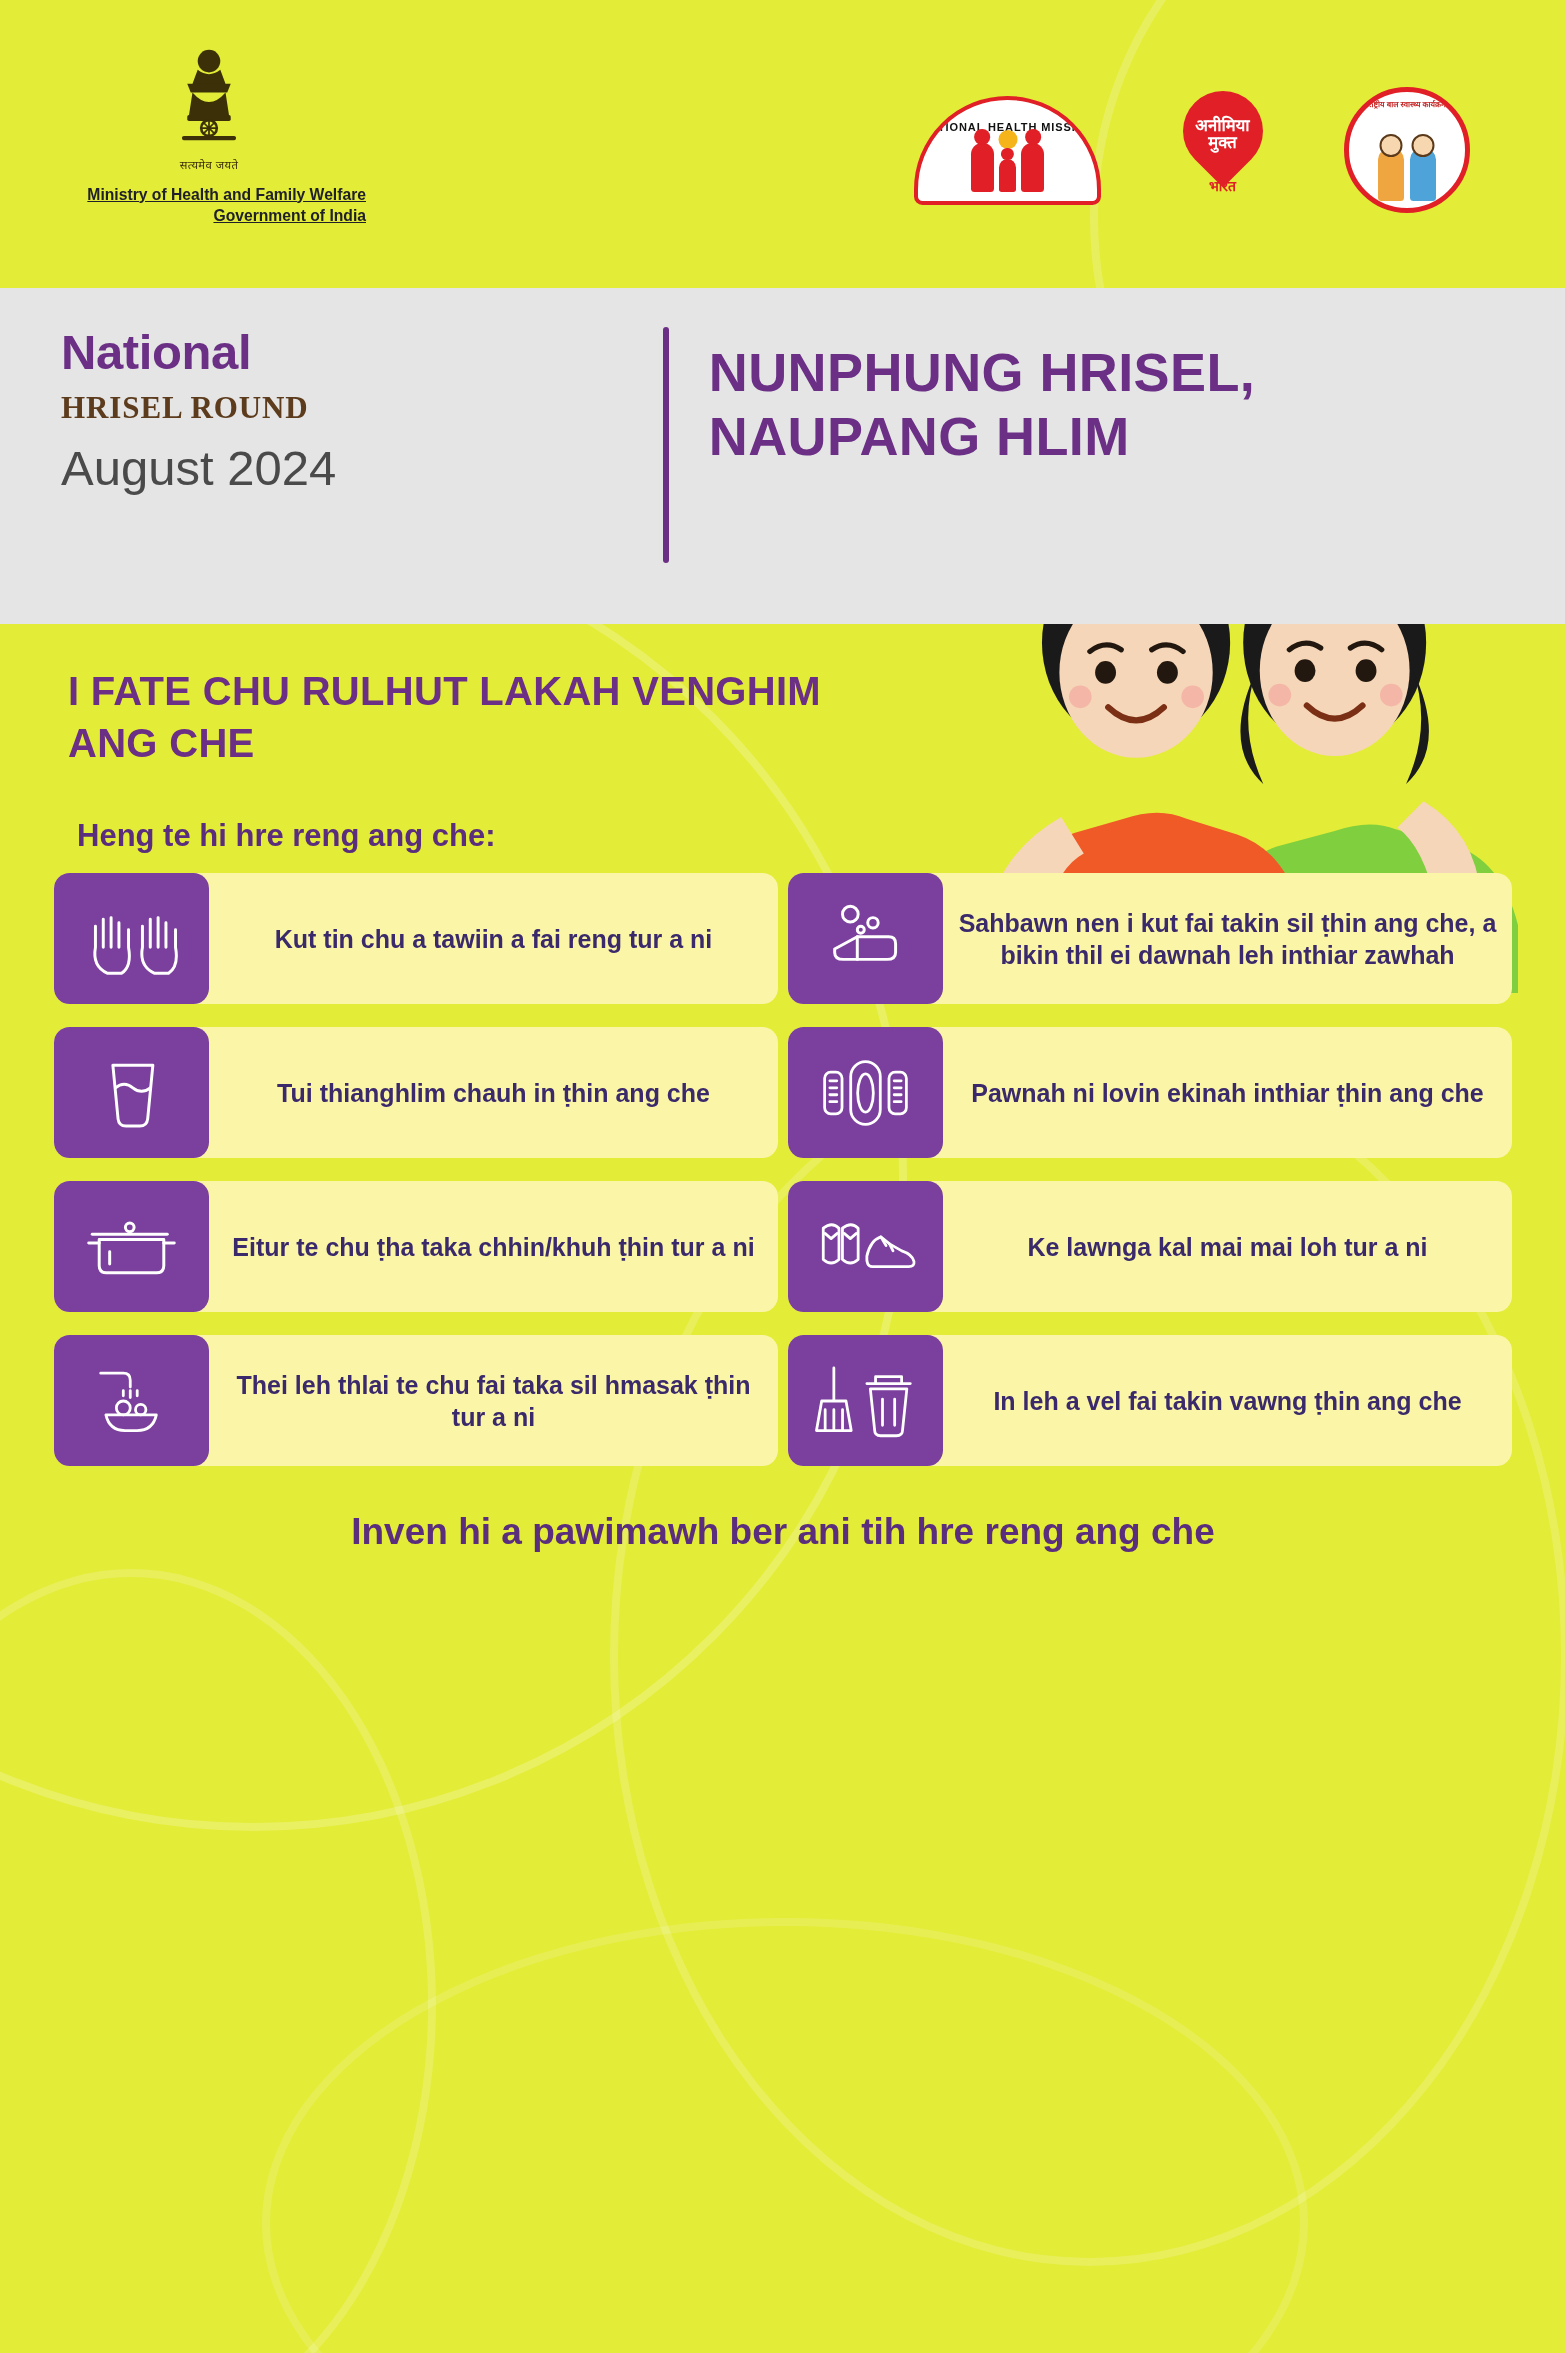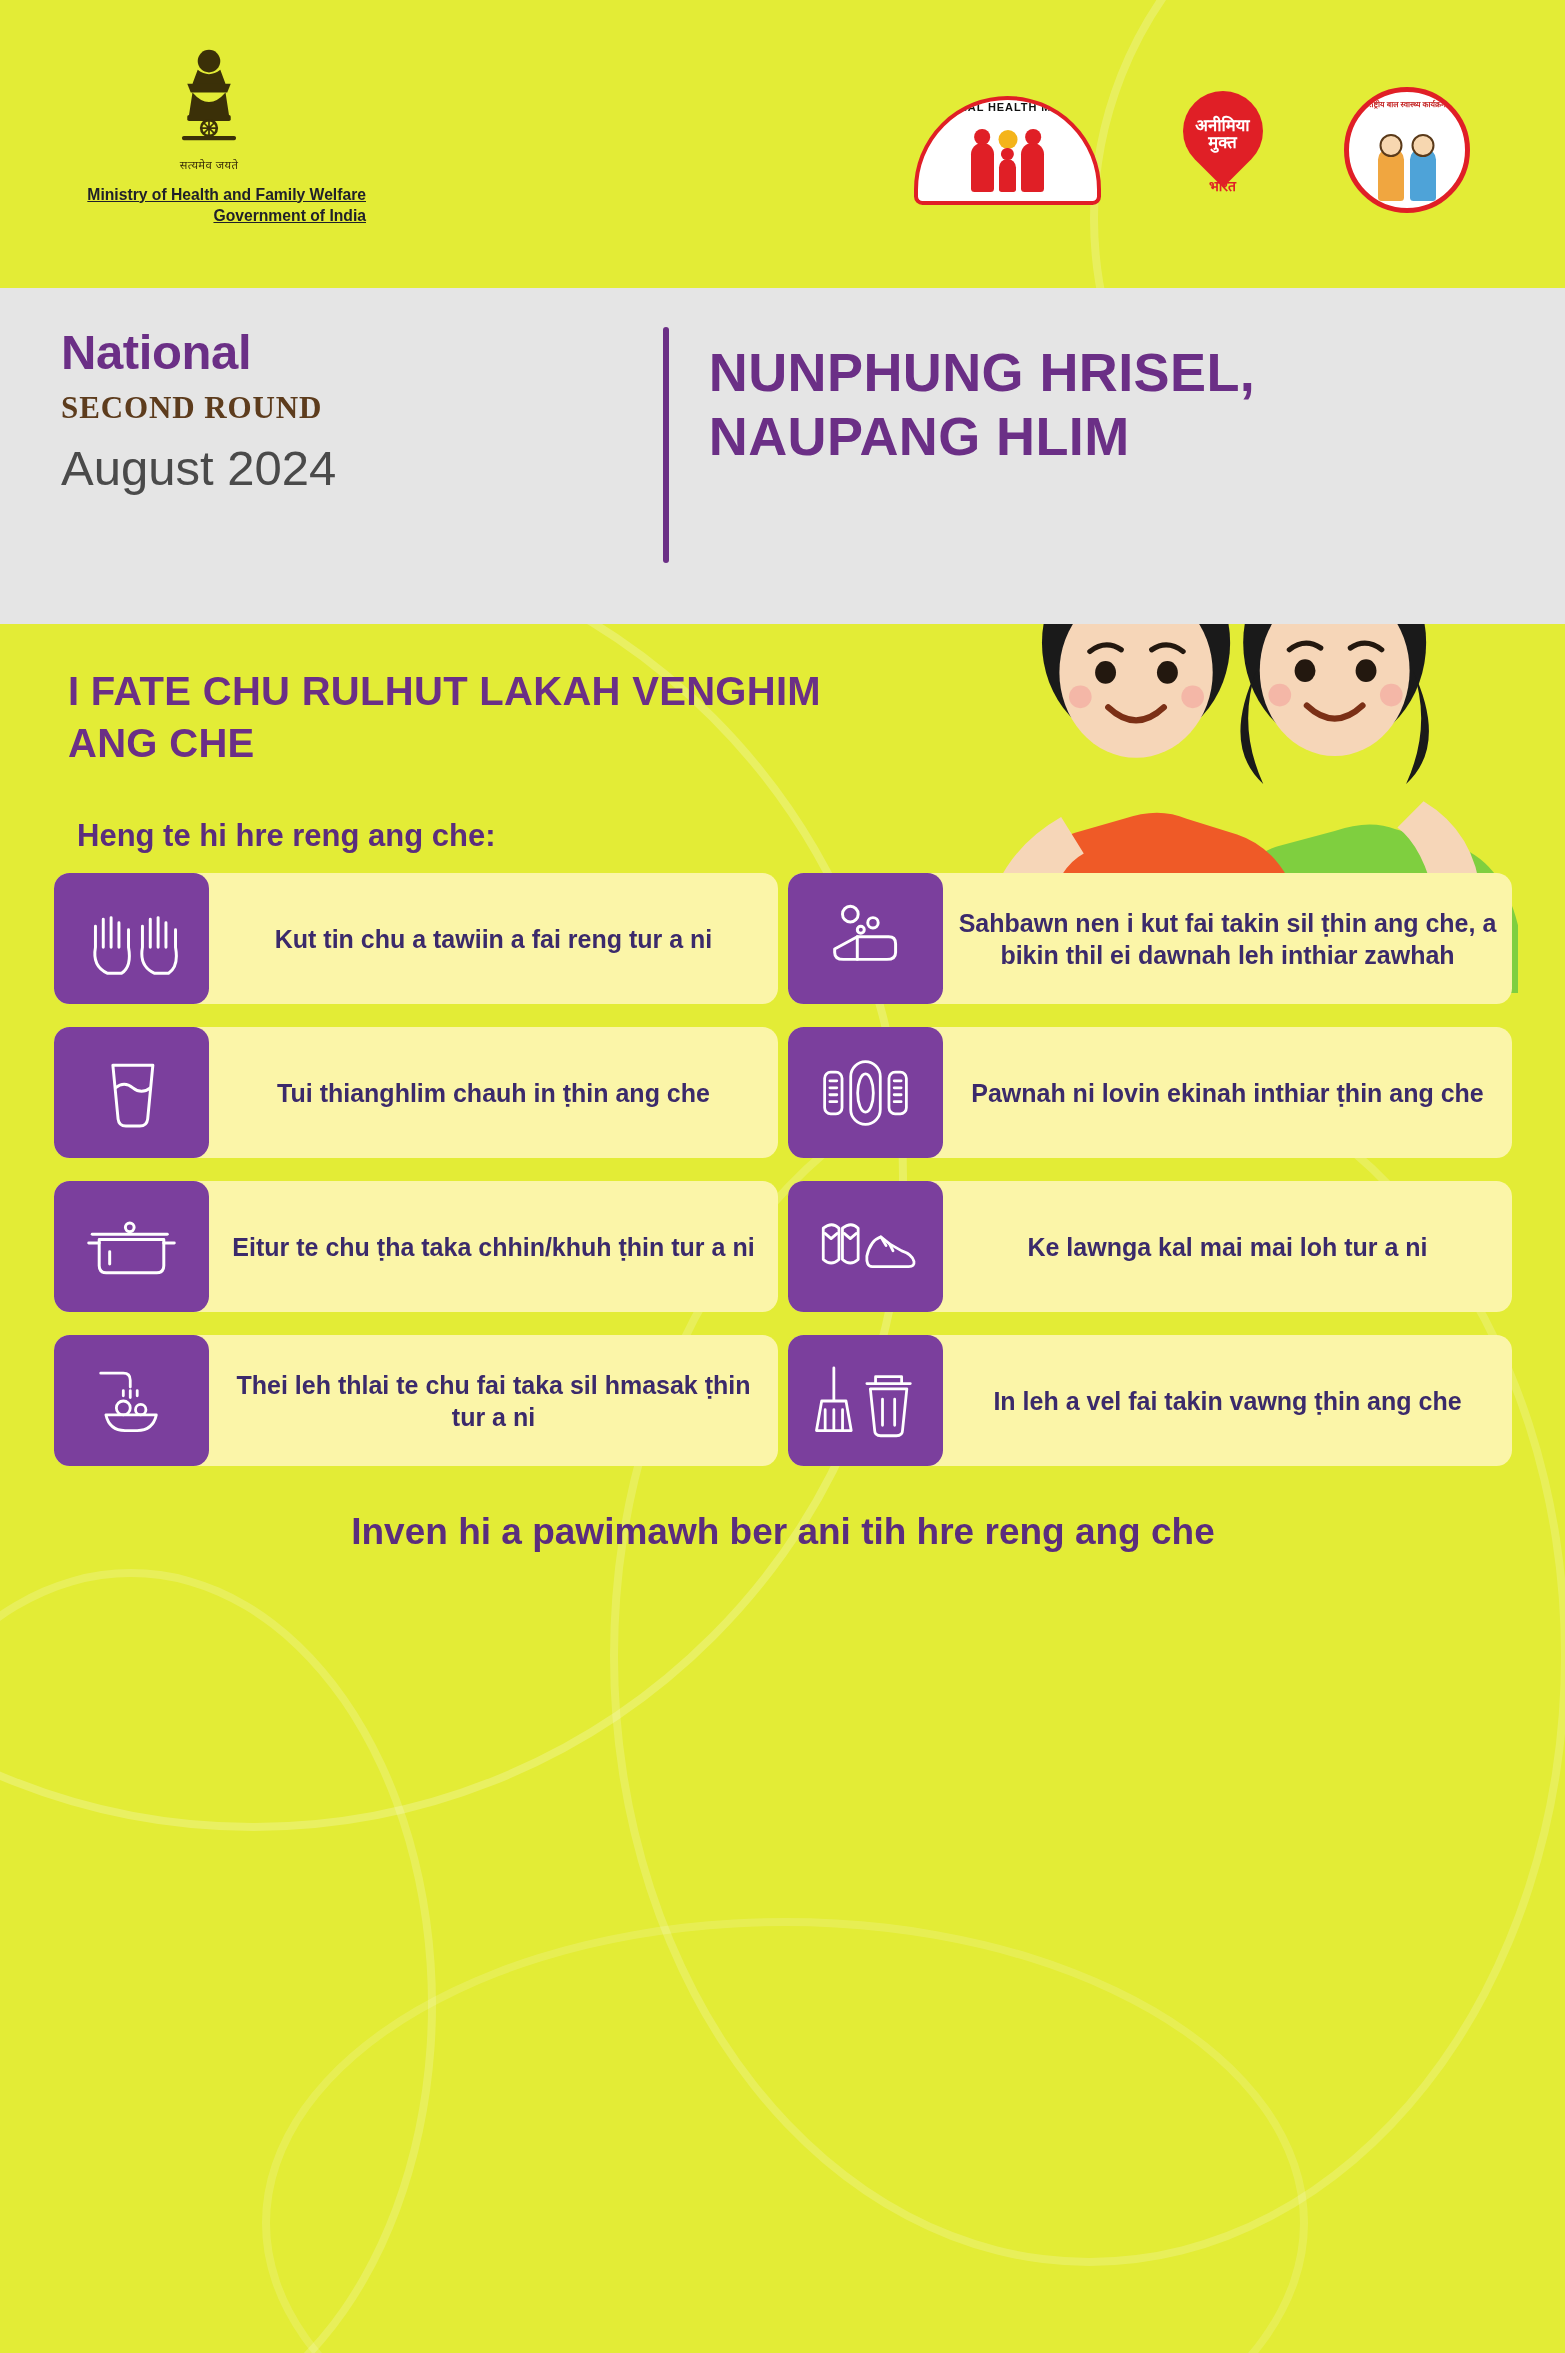--- a/index.html
+++ b/index.html
@@ -83,21 +83,21 @@
     border-radius: 96px 96px 8.7px 8.7px;
     border: 4.4px solid #e01f26;
     position: relative;
     display: flex;
     align-items: flex-end;
     justify-content: center;
     overflow: hidden;
   }
   .nhm-text-arc {
     position: absolute;
-    top: 1px; left: 0; right: 0;
+    top: 21px; left: 0; right: 0;
     text-align: center;
     font-size: 11px;
     font-weight: bold;
     color: #111;
     letter-spacing: 0.9px;
   }
   .nhm-figs { display: flex; align-items: flex-end; gap: 5.2px; padding-bottom: 8.7px; }
   .nhm-fig { width: 23px; height: 49px; background: #e01f26; border-radius: 11.3px 11.3px 3.5px 3.5px; position: relative;}
   .nhm-fig.small { height: 33px; width: 17.4px; }
   .nhm-fig::before {
@@ -323,21 +323,21 @@
         </div>
       </div>
     </div>
   </div>
 
   <div class="title-band">
     <div class="title-left">
       <div class="ndd-line1">
         <div>National</div>
       </div>
-      <div class="ndd-round">SECOND ROUND</div>
+      <div class="ndd-round">HRISEL ROUND</div>
       <div class="ndd-date">August 2024</div>
     </div>
     <div class="title-divider"></div>
     <div class="title-right">
       <div class="miz-title">
         <div>NUNPHUNG HRISEL,</div>
         <div>NAUPANG HLIM</div>
       </div>
     </div>
   </div>

